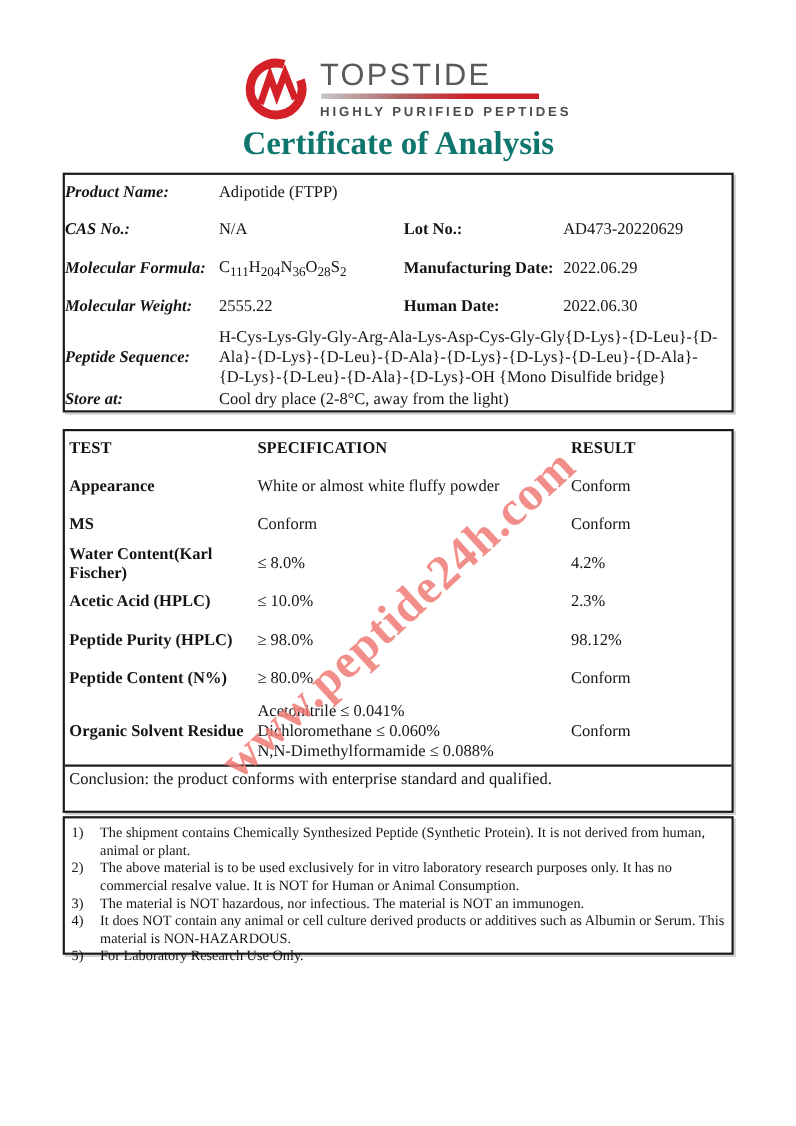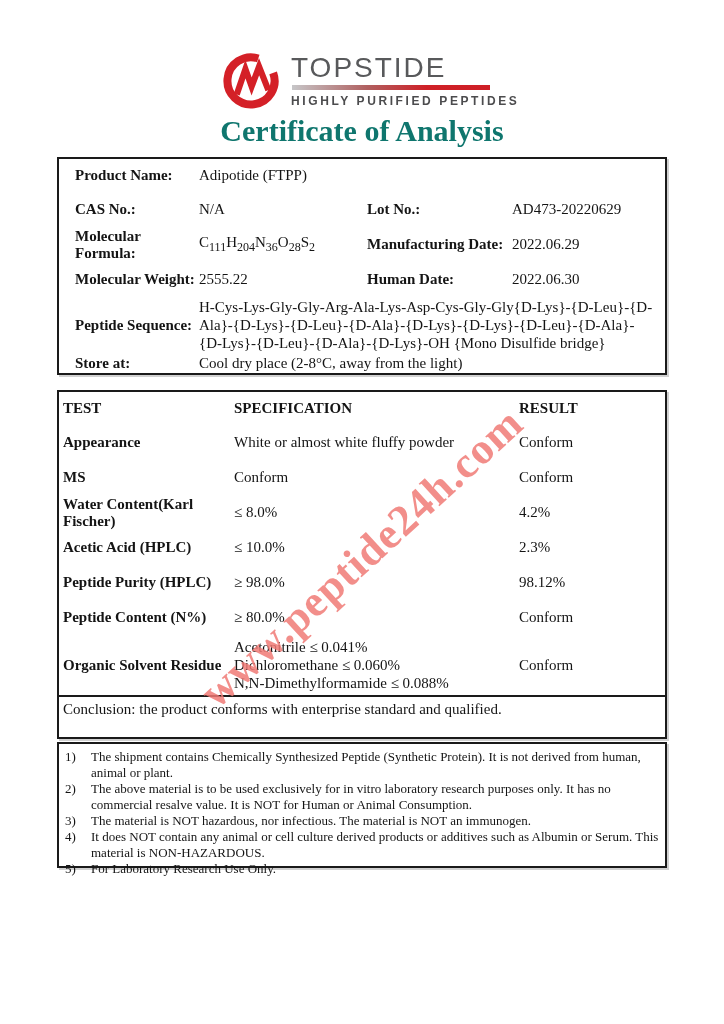--- a/index.html
+++ b/index.html
@@ -21,21 +21,21 @@
   
   .box{position:absolute;left:57px;width:610px;border:2px solid #1a1a1a;box-sizing:border-box;
     box-shadow:2px 2px 0 rgba(0,0,0,0.18);}
   .product-box{top:157px;height:218px;}
   .test-box{top:390px;height:349px;}
   .notes-box{top:742px;height:126px;padding:5px 6px 0 6px;}
   
   .row{display:flex;align-items:center;font-size:15px;}
   .lbl{font-weight:bold;}
   .r33{height:33px;}.r35{height:35px;}
-  .p-c1{width:140px;padding-left:16px;box-sizing:border-box;flex:none;}
+  .p-c1{width:140px;padding-left:0;box-sizing:border-box;flex:none;font-style:italic;}
   .p-c2{width:168px;flex:none;}
   .p-c3{width:145px;flex:none;font-weight:bold;}
   .p-c4{flex:1;}
   .rseq{height:56px;align-items:center;}
   .seq-val{flex:1;line-height:18px;padding-right:10px;}
   .rstore{height:20px;}
   sub{font-size:12px;}
   
   .t-c1{width:175px;padding-left:4px;box-sizing:border-box;flex:none;}
   .t-c2{width:285px;flex:none;}

